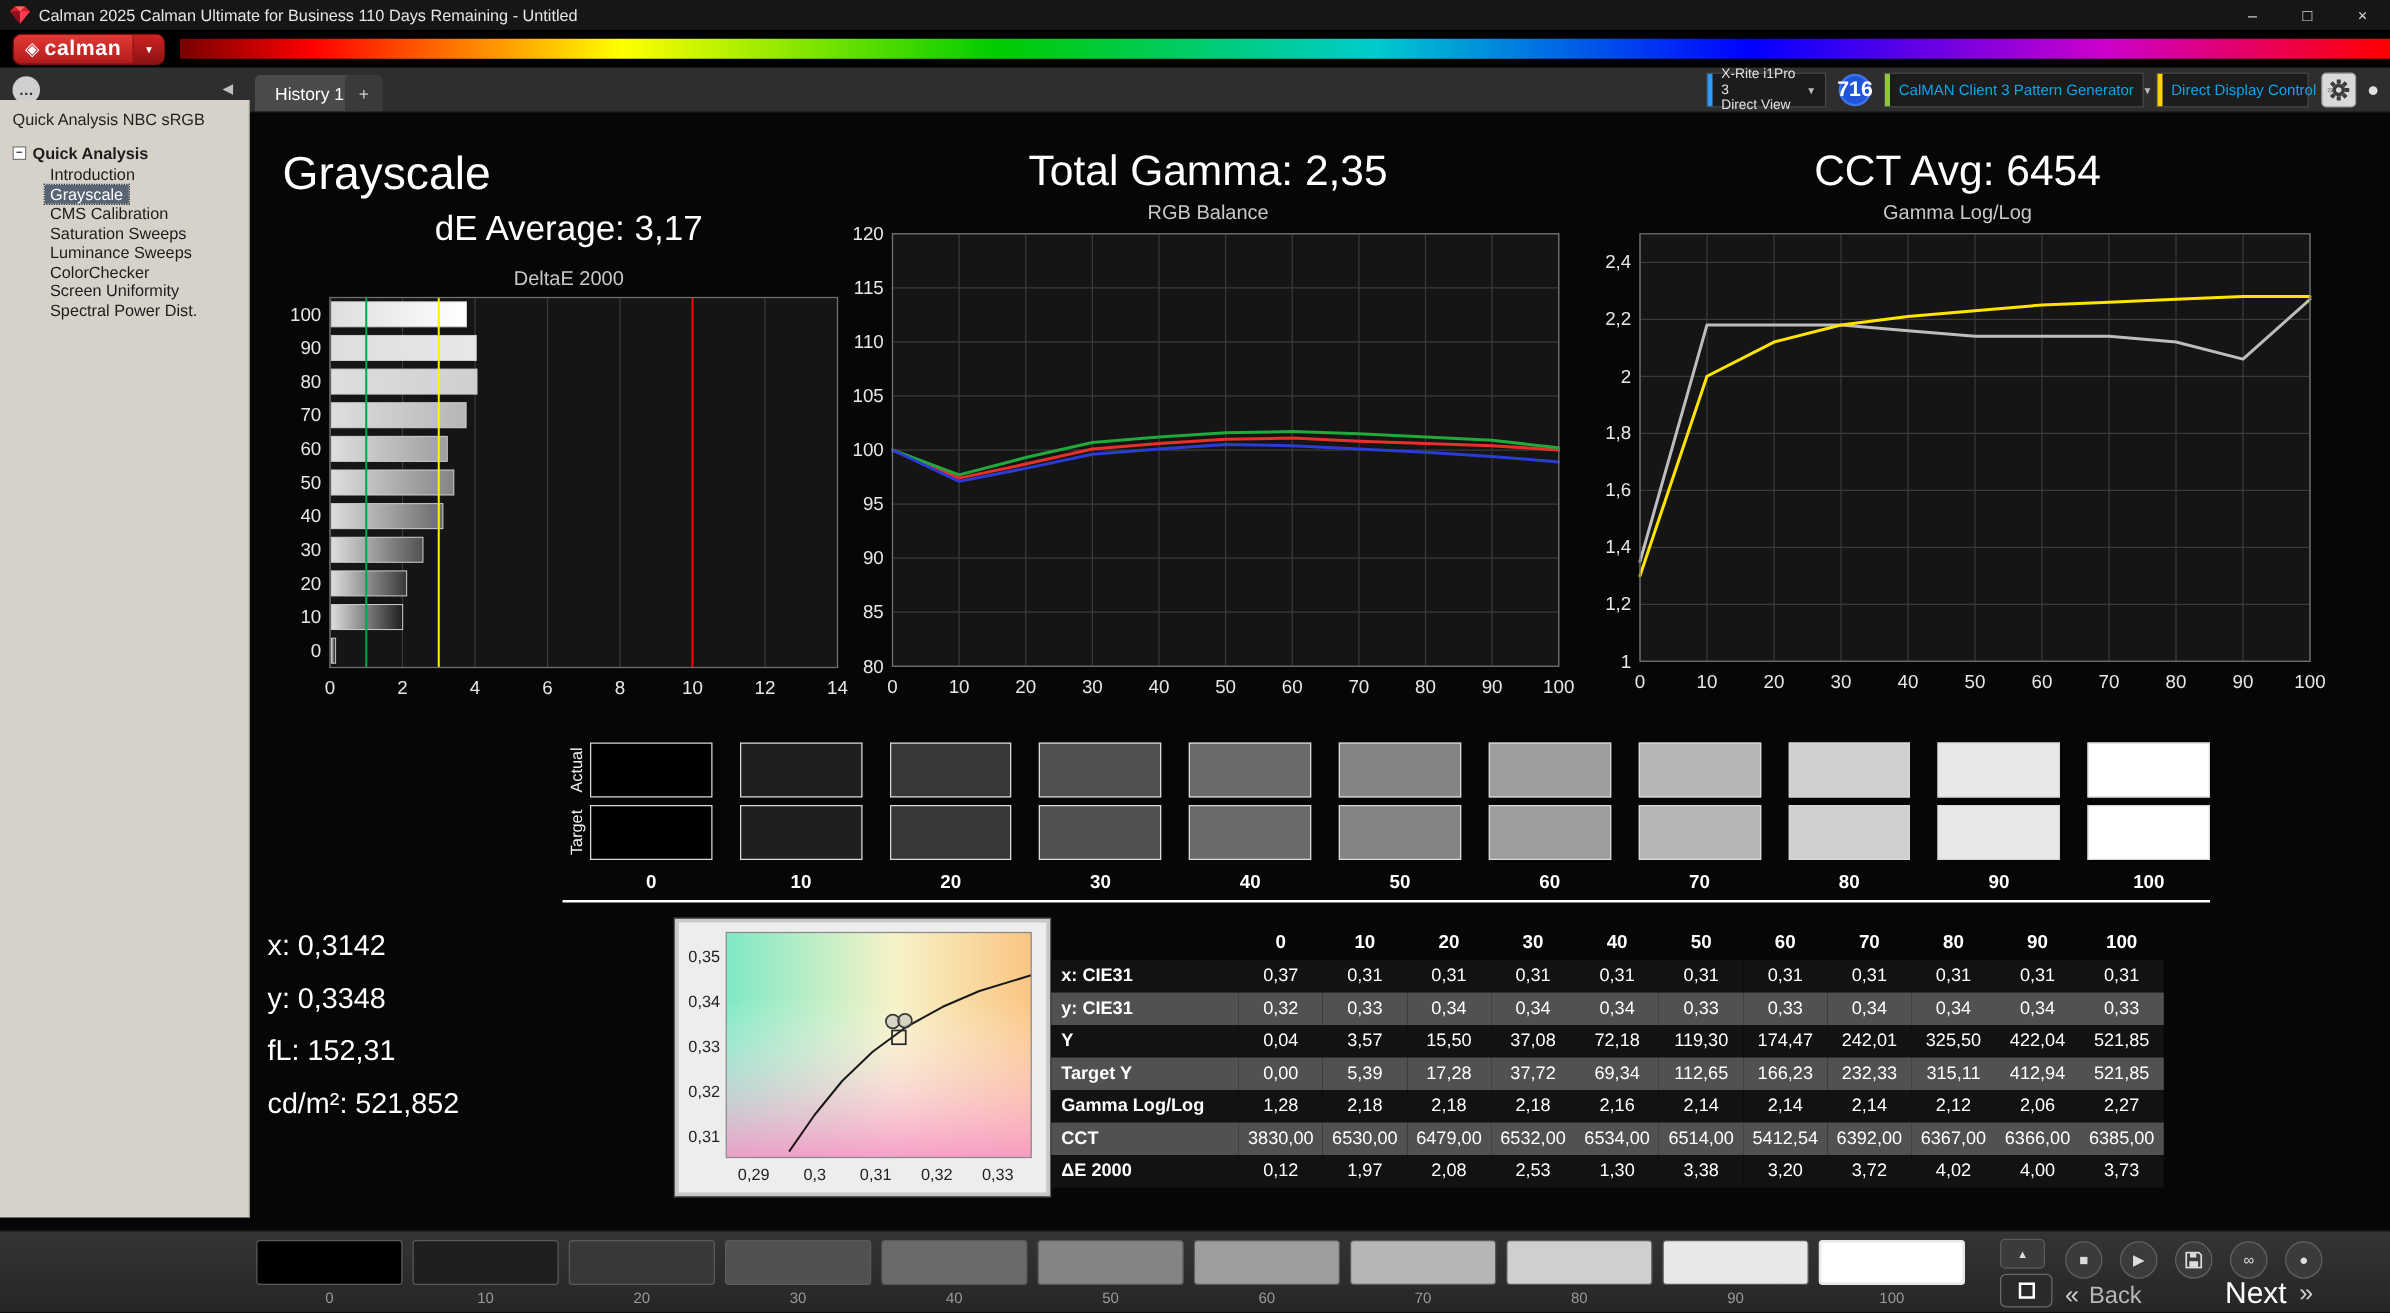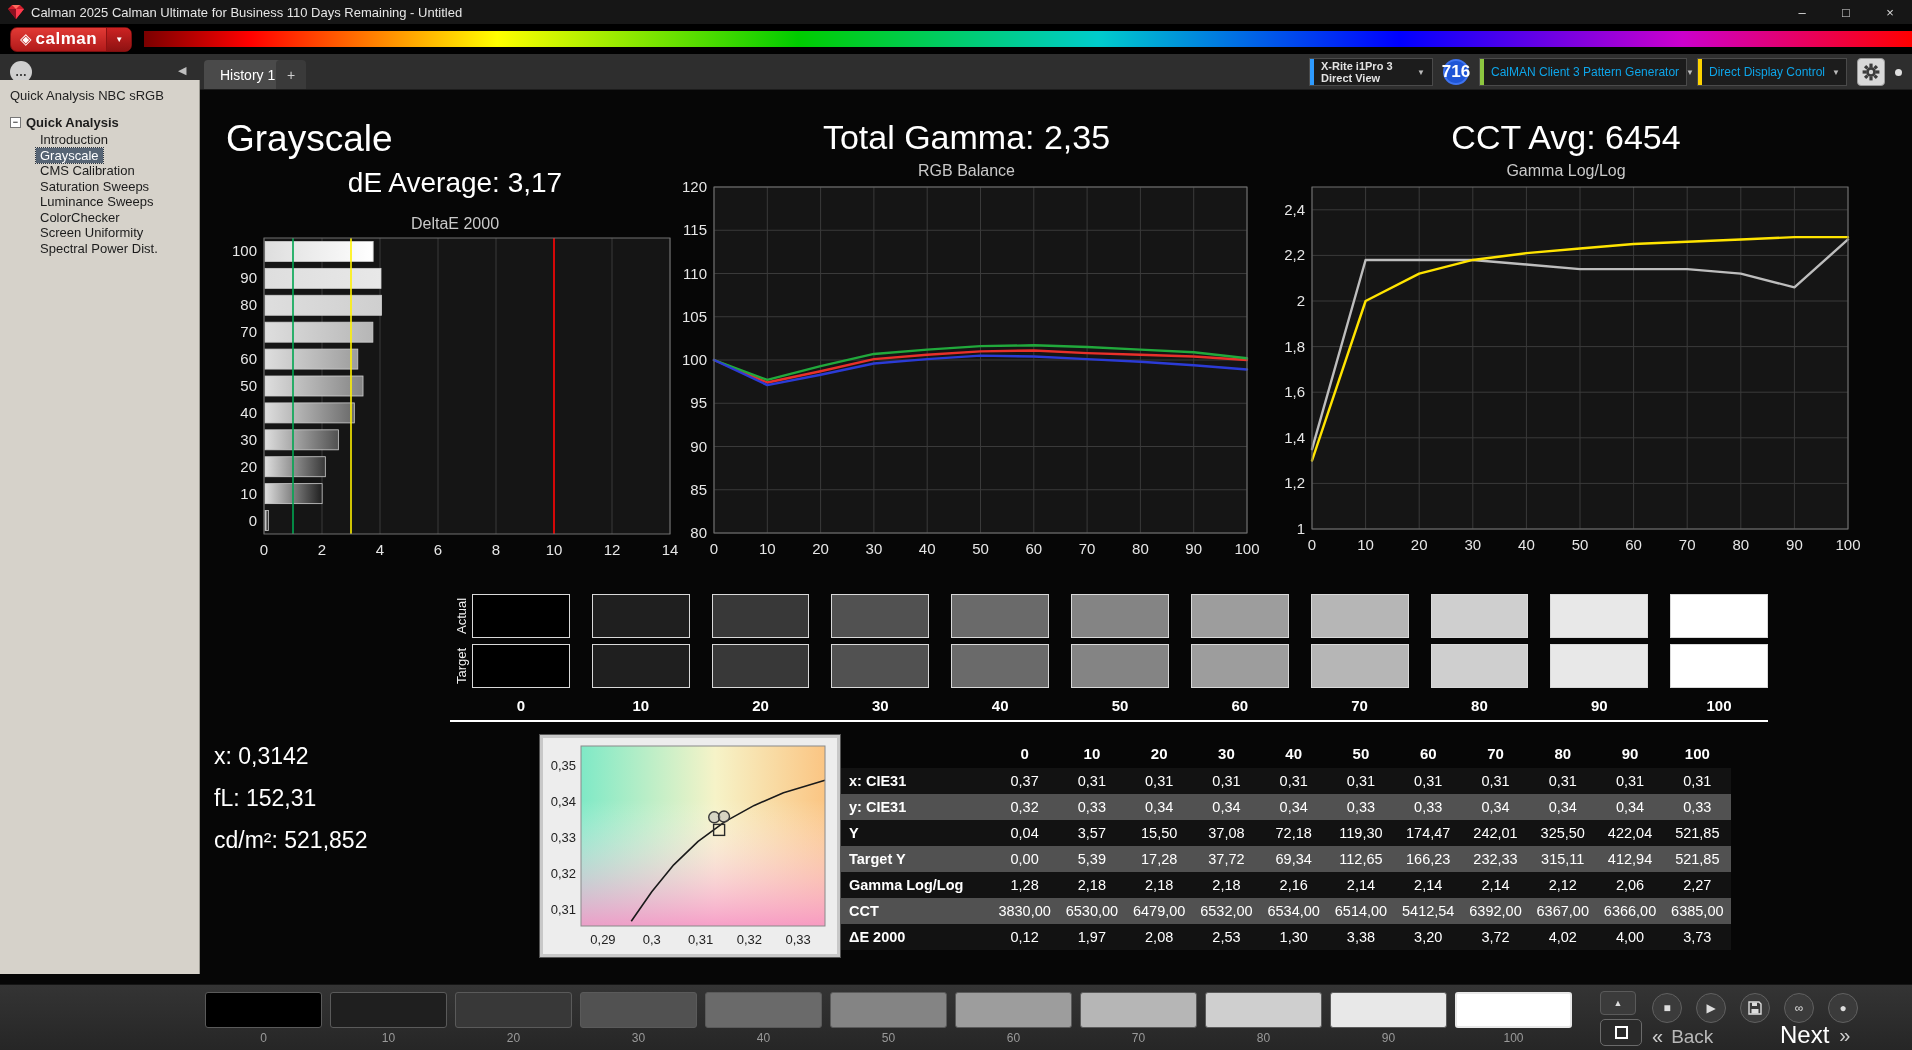--- a/index.html
+++ b/index.html
@@ -42,23 +42,23 @@
     padding:0 16px; font-size:14px; border-radius:4px 4px 0 0; }
   .tab.active { left:204px; background:#4a4a4a; color:#fff; }
   .tab.addtab { left:276px; width:30px; padding:0; justify-content:center; background:#3a3a3a; color:#cfcfcf; }
   .toolbar-right { position:absolute; right:10px; top:4px; display:flex; align-items:center; gap:10px; }
   .dd { position:relative; height:28px; background:#1c1c1c; border:1px solid #4a4a4a;
     display:flex; align-items:center; padding-left:8px; }
   .dd-accent { position:absolute; left:0; top:0; bottom:0; width:4px; }
   .dd-text2 { display:flex; flex-direction:column; font-size:11px; line-height:12.5px; color:#e2e2e2; padding-left:3px; }
   .dd-text1 { font-size:12px; color:#0ea5e9; padding-left:3px; white-space:nowrap; }
   .dd-caret { font-size:8px; color:#bbb; padding:0 7px; margin-left:auto; }
-  .dd.meter { width:124px;font-weight:bold; }
+  .dd.meter { width:96px; }
   .dd.pattern { width:208px; }
-  .dd.display { width:150px; }
+  .dd.display { width:122px; }
   .badge { width:26px; height:26px; border-radius:50%; background:#1f55d6; border:2px solid #3e73f0;
     color:#fff; font-size:17px; font-weight:bold; display:flex; align-items:center; justify-content:center; }
   .gear-btn { width:28px; height:28px; border-radius:4px; background:#d9d9d9; border:1px solid #9a9a9a;
     display:flex; align-items:center; justify-content:center; }
   .toolbar-dot { width:7px; height:7px; border-radius:50%; background:#e0e0e0; }
 
   
   .sidebar { position:absolute; left:0; top:80px; width:200px; height:894px; background:#d6d2ca;
     color:#1c1c1c; border-right:1px solid #9a9890; }
   .sidebar-header { padding:8px 10px 6px 10px; font-size:13px; color:#222; }
@@ -469,20 +469,21 @@
           <div class="strip-num">70</div>
           <div class="strip-num">80</div>
           <div class="strip-num">90</div>
           <div class="strip-num">100</div>
         </div>
     </div>
   </div>
 
   <div class="current-reading">
     <div class="cr-line">x: 0,3142</div>
+    <div class="cr-line">y: 0,3348</div>
     <div class="cr-line">fL: 152,31</div>
     <div class="cr-line">cd/m²: 521,852</div>
   </div>
 
   <div class="cie-box">
     <svg id="cieChart" width="292" height="214">
         <defs>
           <linearGradient id="cieH" x1="0" y1="0" x2="1" y2="0">
             <stop offset="0%" stop-color="#7fe9c6"></stop>
             <stop offset="55%" stop-color="#f6f3c8"></stop>

